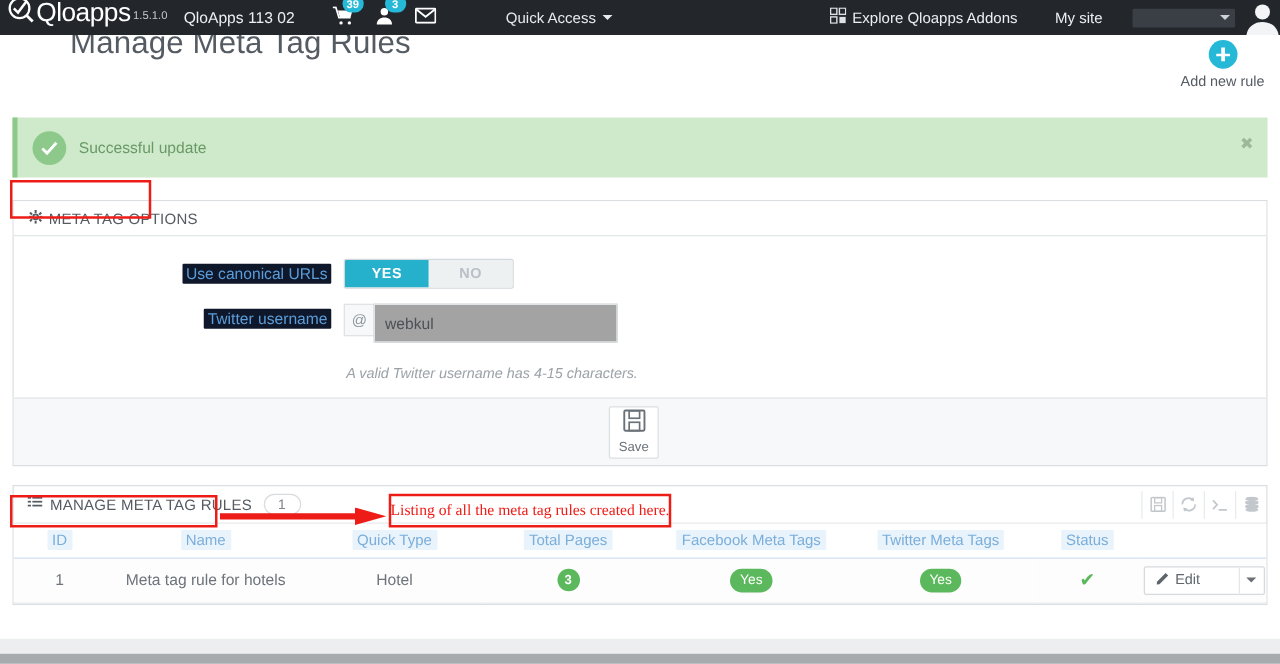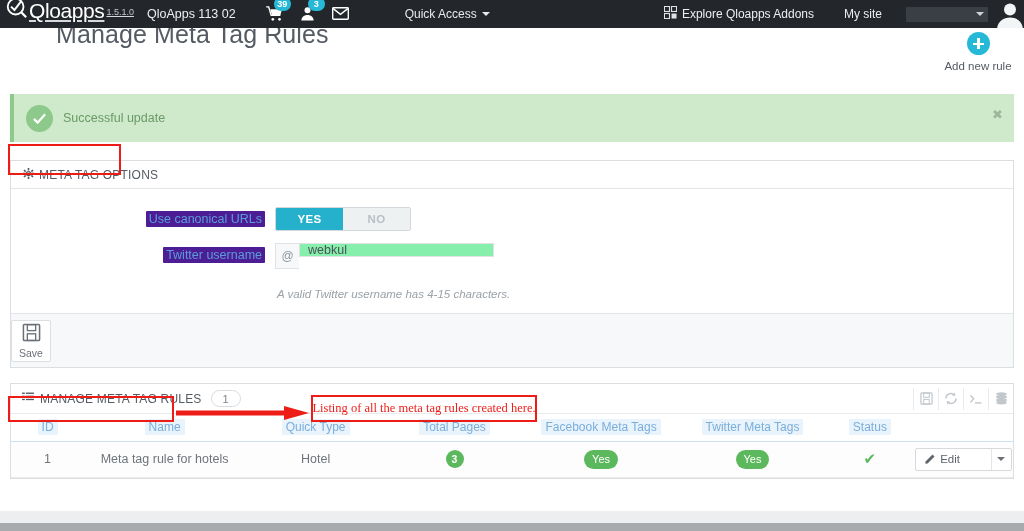--- a/index.html
+++ b/index.html
@@ -33,21 +33,20 @@
     z-index: 40;
     display: flex;
     align-items: center;
     color: #d6d9dd;
     font-size: 11.5px;
   }
   .logo-wrap {
     display: flex; align-items: flex-end;
     padding-left: 6px;
     height: 16px;
-    text-decoration: underline;
   }
   .logo-mark { width: 22px; height: 22px; margin-bottom: 3px; }
   .logo-text {
     font-size: 21px; color: #fff; font-weight: 400;
     line-height: 23px; letter-spacing: -0.4px;
     margin-left: 1px;
   }
   .logo-ver {
     font-size: 9px; color: #c3c7cb; margin-left: 2px;
     line-height: 15px; margin-bottom: 2px;
@@ -204,21 +203,21 @@
   .form-label {
     width: 264px;
     text-align: right;
     padding-right: 10px;
     padding-top: 5px;
     font-size: 12.5px;
     color: #5b9dd9;
     flex: 0 0 264px;
   }
   .form-label span {
-    background: #4c1d95;
+    background: #0f172a;
     padding: 1px 3px;
     border-radius: 1px;
   }
   .form-control-wrap { flex: 1; }
 
   .switch {
     display: inline-flex;
     border: 1px solid #d3d8dc;
     border-radius: 2px;
     overflow: hidden;
@@ -239,23 +238,23 @@
     width: 24px;
     height: 26px;
     border: 1px solid #dfe3e6;
     border-right: none;
     background: #f7f8f9;
     font-size: 12px;
     color: #8f979e;
     display: flex; align-items: center; justify-content: center;
   }
   .txt-input {
-    flex: 1; height: 14px;
+    flex: 1; height: 31px;
     border: 1px solid #dfe3e6;
-    background: #86efac;
+    background: #a3a3a3;
     font-size: 12.5px;
     color: #4b5157;
     padding: 0 8px;
     font-family: "Liberation Sans", sans-serif;
     outline: none;
   }
   .hint {
     font-size: 11.5px;
     color: #9aa1a7;
     font-style: italic;
@@ -273,21 +272,21 @@
     outline: none;
     filter: blur(2.2px);
   }
 
   
   .panel-foot {
     border-top: 1px solid #e3e6e8;
     background: #f7f8f9;
     height: 54px;
     display: flex; align-items: center;
-    justify-content: flex-start;
+    justify-content: center;
     padding-right: 10px;
   }
   .save-btn {
     width: 40px; height: 42px;
     border: 1px solid #dcdfe2;
     background: #fff;
     border-radius: 2px;
     display: flex; flex-direction: column;
     align-items: center; justify-content: center;
     gap: 1px;

